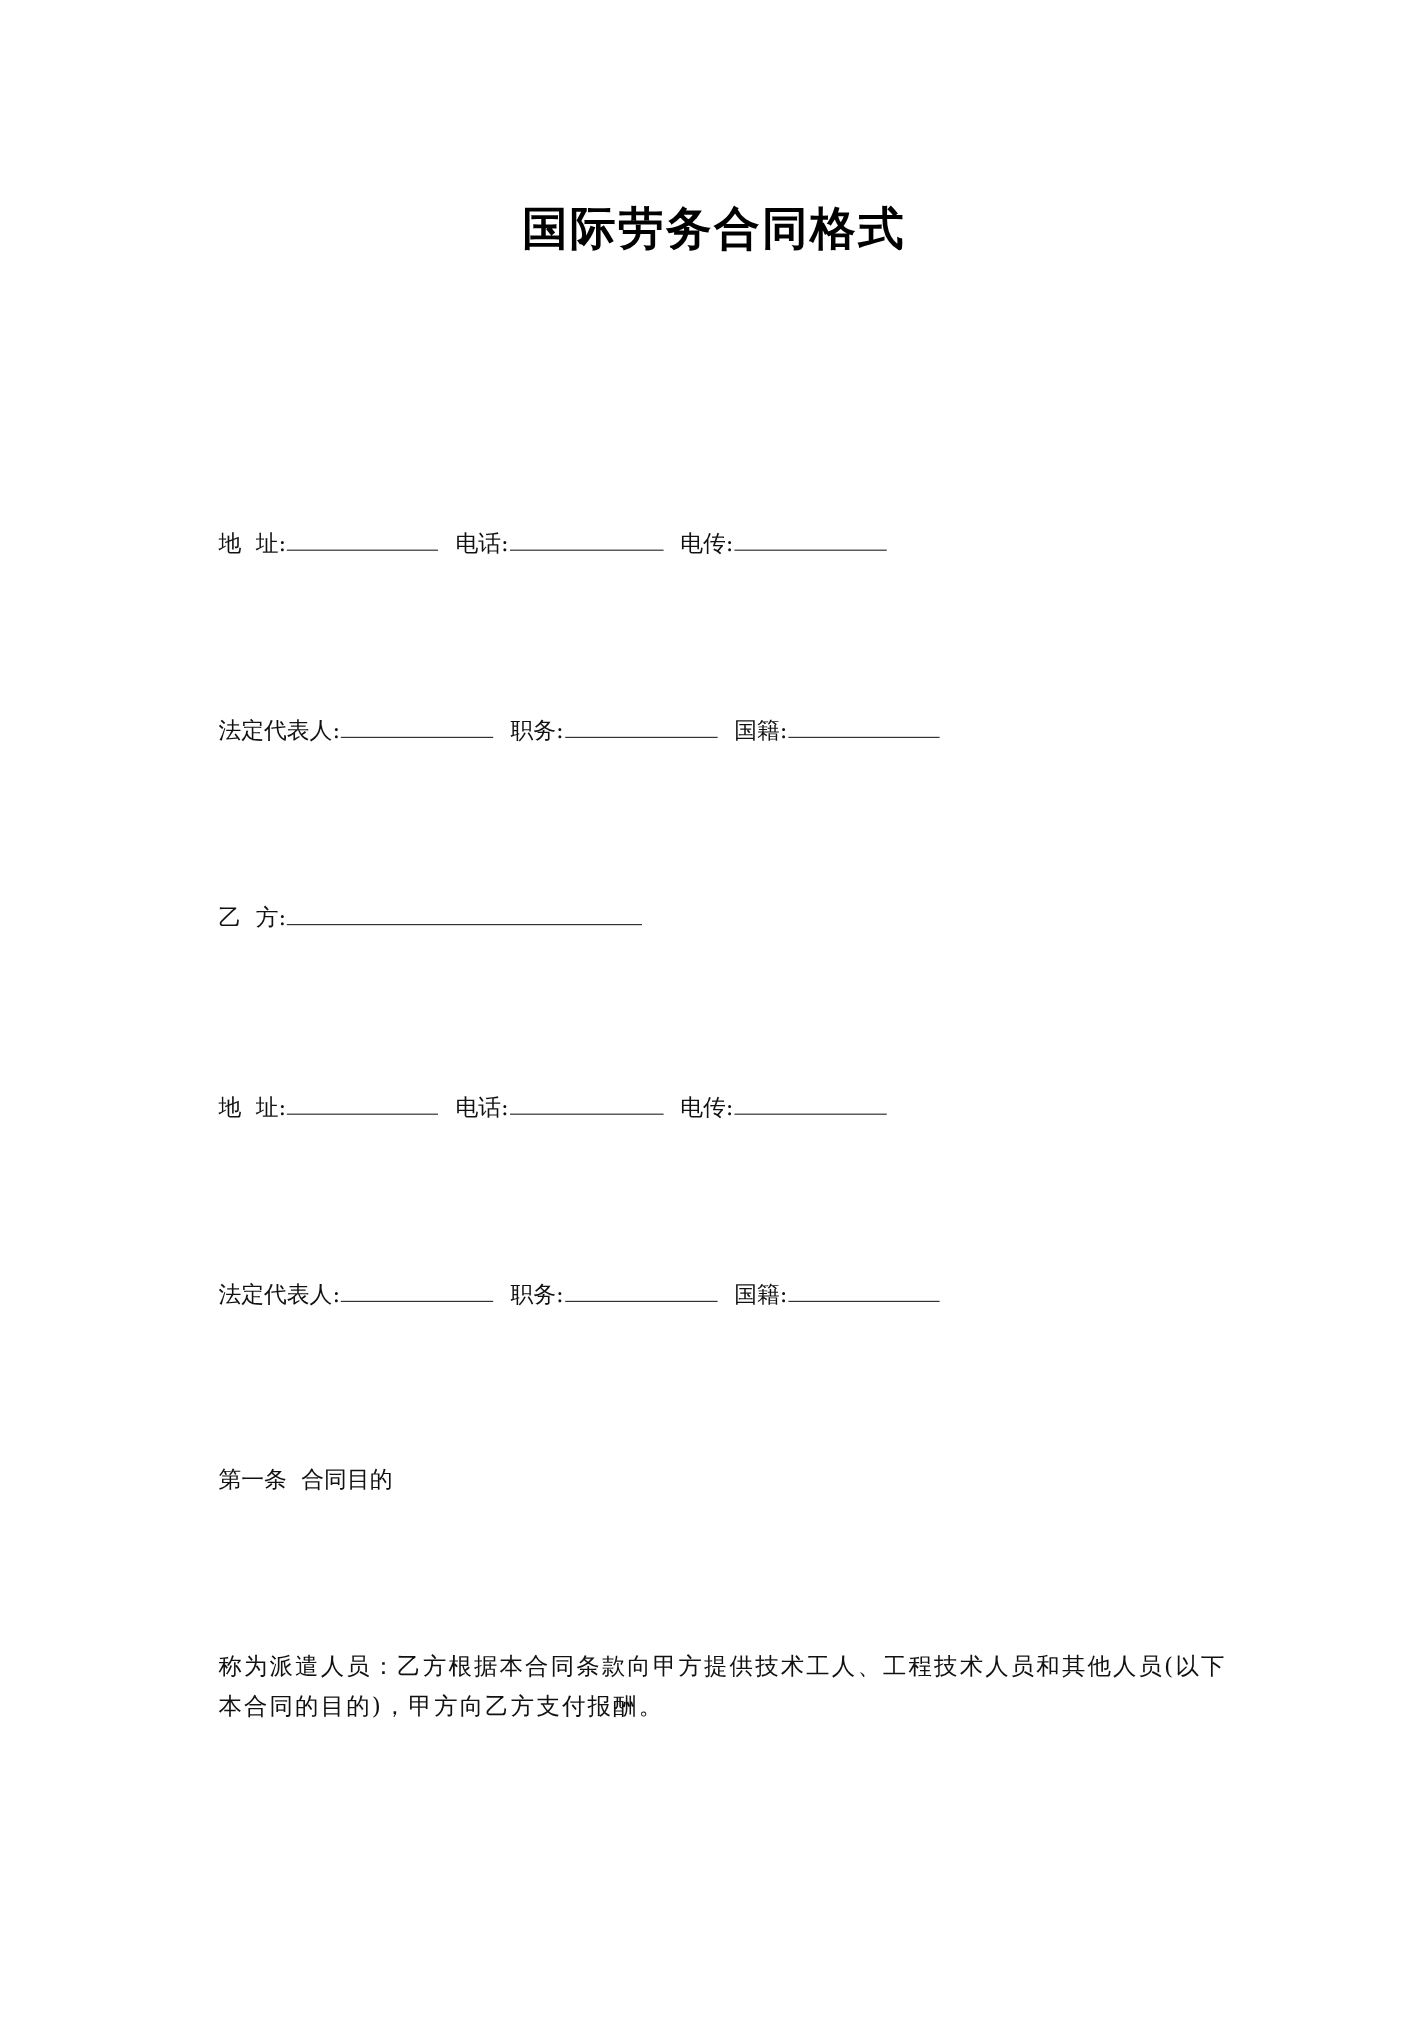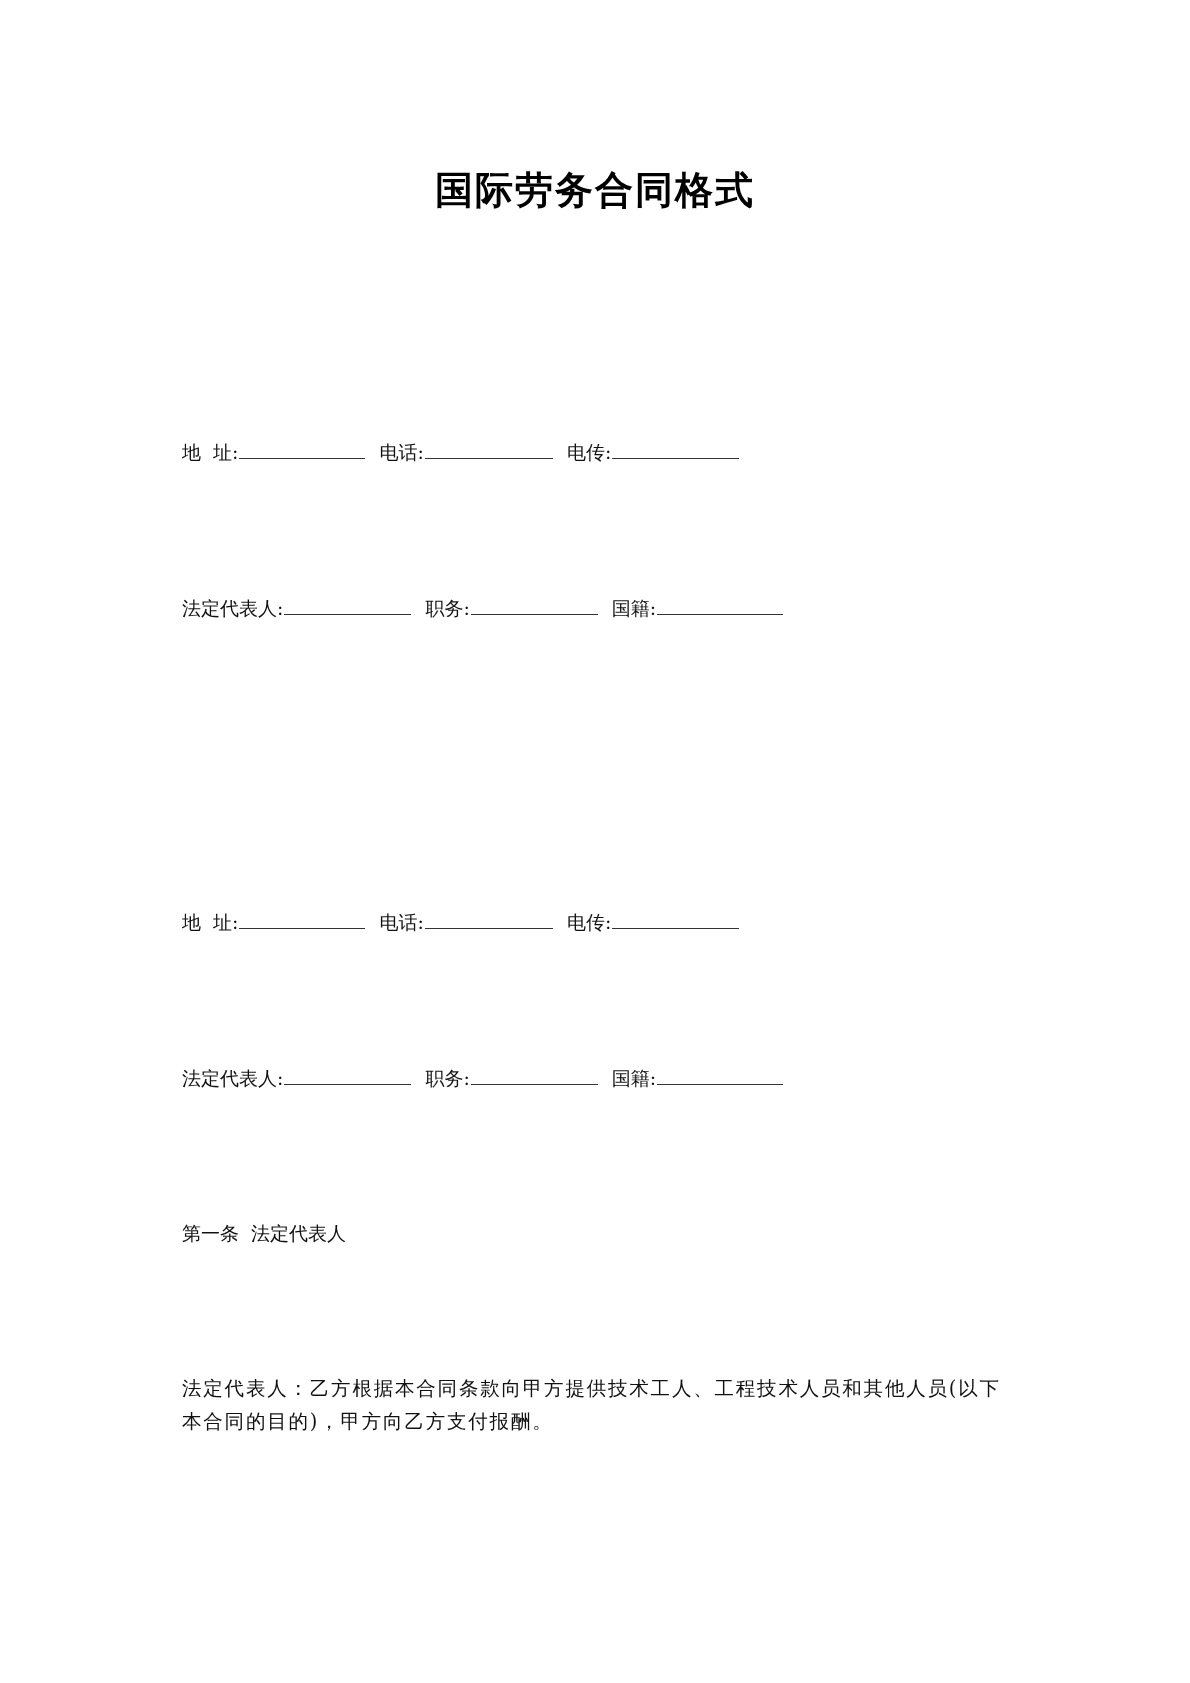--- a/index.html
+++ b/index.html
@@ -23,29 +23,32 @@
 
 
   <div class="row" style="top:440px;">
     <span class="label" style="white-space:pre;">地  址:</span><span class="blank" style="width:126px;"></span><span class="gap"></span><span class="label">电话:</span><span class="blank" style="width:128px;"></span><span class="gap"></span><span class="label">电传:</span><span class="blank" style="width:127px;"></span>
   </div>
 
   <div class="row" style="top:596px;">
     <span class="label">法定代表人:</span><span class="blank" style="width:127px;"></span><span class="gap"></span><span class="label">职务:</span><span class="blank" style="width:127px;"></span><span class="gap"></span><span class="label">国籍:</span><span class="blank" style="width:126px;"></span>
   </div>
 
+  <div class="row" style="top:752px;">
+    <span class="label" style="white-space:pre;">乙  方:</span><span class="blank" style="width:296px;"></span>
+  </div>
 
   <div class="row" style="top:910px;">
     <span class="label" style="white-space:pre;">地  址:</span><span class="blank" style="width:126px;"></span><span class="gap"></span><span class="label">电话:</span><span class="blank" style="width:128px;"></span><span class="gap"></span><span class="label">电传:</span><span class="blank" style="width:127px;"></span>
   </div>
 
   <div class="row" style="top:1066px;">
     <span class="label">法定代表人:</span><span class="blank" style="width:127px;"></span><span class="gap"></span><span class="label">职务:</span><span class="blank" style="width:127px;"></span><span class="gap"></span><span class="label">国籍:</span><span class="blank" style="width:126px;"></span>
   </div>
 
-  <div class="row" style="top:1221px; white-space:pre;">第一条  法定代表人</div>
+  <div class="row" style="top:1221px; white-space:pre;">第一条  合同目的</div>
 
   <div class="para" style="top:1372px;">
-    <div style="white-space:nowrap;">法定代表人：乙方根据本合同条款向甲方提供技术工人、工程技术人员和其他人员(以下</div>
+    <div style="white-space:nowrap;">称为派遣人员：乙方根据本合同条款向甲方提供技术工人、工程技术人员和其他人员(以下</div>
     <div style="white-space:nowrap;">本合同的目的)，甲方向乙方支付报酬。</div>
   </div>
 
 </div>
 
 </body></html>

